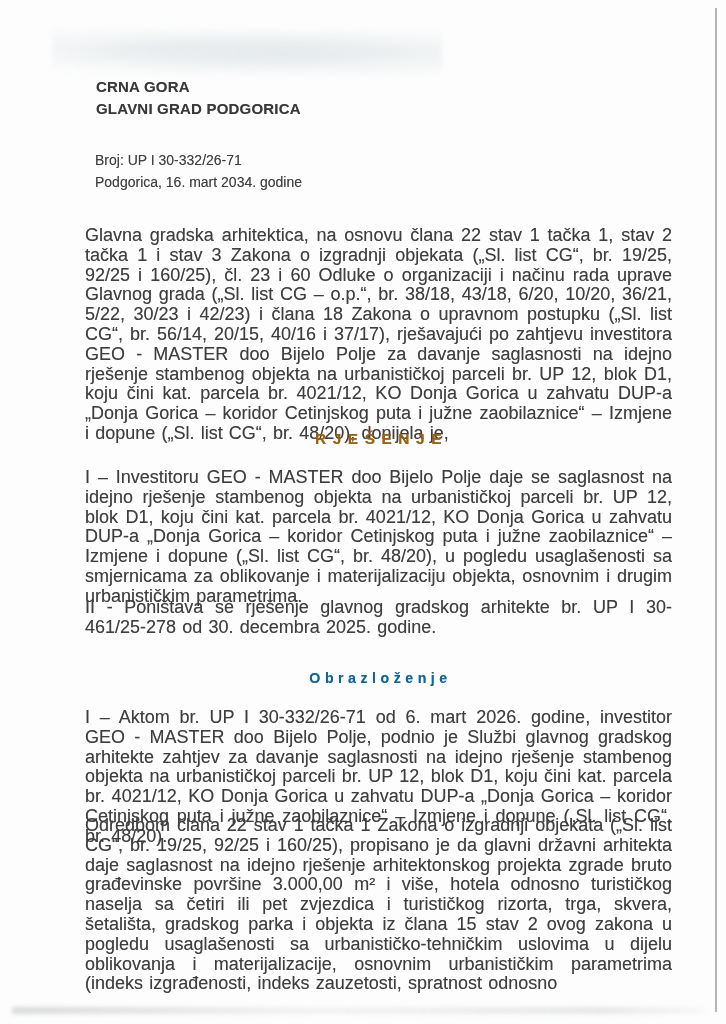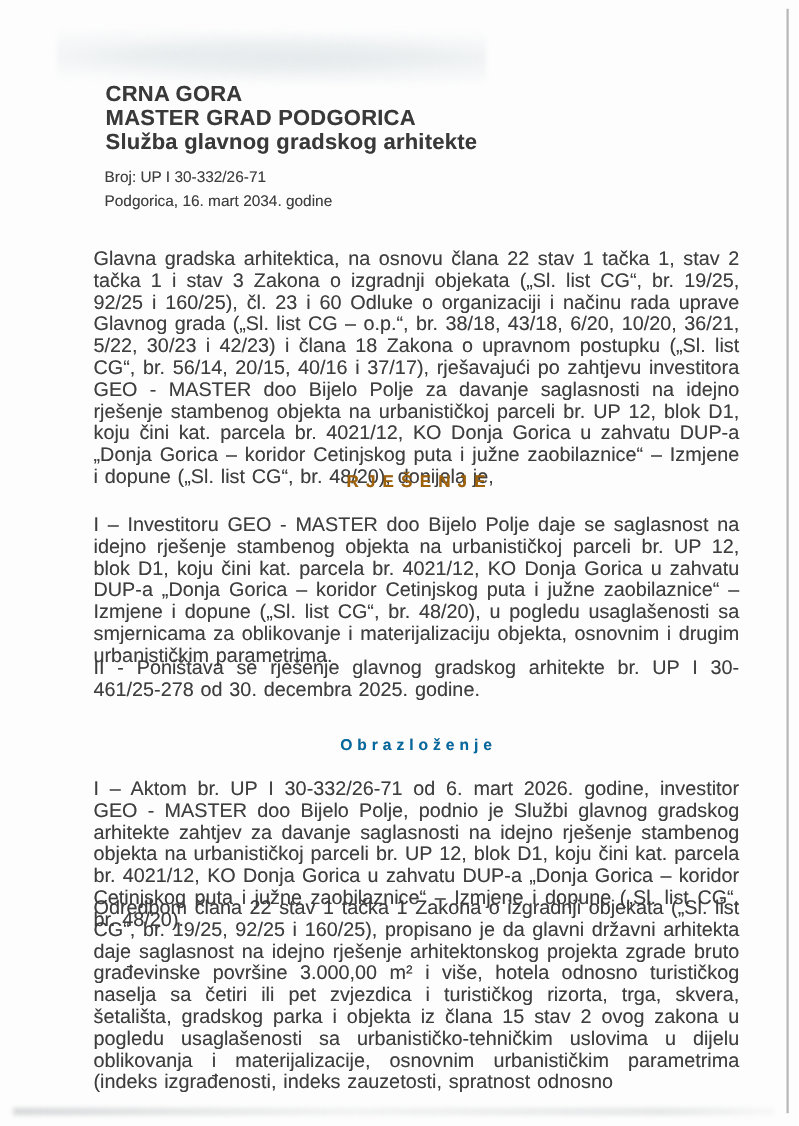--- a/index.html
+++ b/index.html
@@ -52,21 +52,21 @@
       radial-gradient(ellipse at 85% 50%, rgba(186,200,206,0.15), rgba(186,200,206,0) 70%);
     filter: blur(2px);
   }
 
   
   .letterhead {
     position: absolute;
     top: 76px;
     left: 96px;
     font-weight: bold;
-    font-size: 20px;
+    font-size: 15px;
     line-height: 21.5px;
     color: #393939;
     letter-spacing: 0.2px;
     white-space: nowrap;
   }
 
   
   .reference {
     position: absolute;
     top: 150px;
@@ -127,22 +127,21 @@
 <body>
 
 <div class="page">
 
   <div class="scan-watermark"></div>
   <div class="scan-line-right"></div>
   <div class="scan-bottom-shadow"></div>
 
   <div class="letterhead">
     <div>CRNA GORA</div>
-    <div>MASTER GRAD PODGORICA</div>
-    <div>Služba glavnog gradskog arhitekte</div>
+    <div>GLAVNI GRAD PODGORICA</div>
   </div>
 
   <div class="reference">
     <div>Broj: UP I 30-332/26-71</div>
     <div>Podgorica, 16. mart 2034. godine</div>
   </div>
 
   <p class="para para-intro">Glavna gradska arhitektica, na osnovu člana 22 stav 1 tačka 1, stav 2 tačka 1 i stav 3 Zakona o izgradnji objekata („Sl. list CG“, br. 19/25, 92/25 i 160/25), čl. 23 i 60 Odluke o organizaciji i načinu rada uprave Glavnog grada („Sl. list CG – o.p.“, br. 38/18, 43/18, 6/20, 10/20, 36/21, 5/22, 30/23 i 42/23) i člana 18 Zakona o upravnom postupku („Sl. list CG“, br. 56/14, 20/15, 40/16 i 37/17), rješavajući po zahtjevu investitora GEO - MASTER doo Bijelo Polje za davanje saglasnosti na idejno rješenje stambenog objekta na urbanističkoj parceli br. UP 12, blok D1, koju čini kat. parcela br. 4021/12, KO Donja Gorica u zahvatu DUP-a „Donja Gorica – koridor Cetinjskog puta i južne zaobilaznice“ – Izmjene i dopune („Sl. list CG“, br. 48/20), donijela je,</p>
 
   <h1 class="decision-title">RJEŠENJE</h1>

